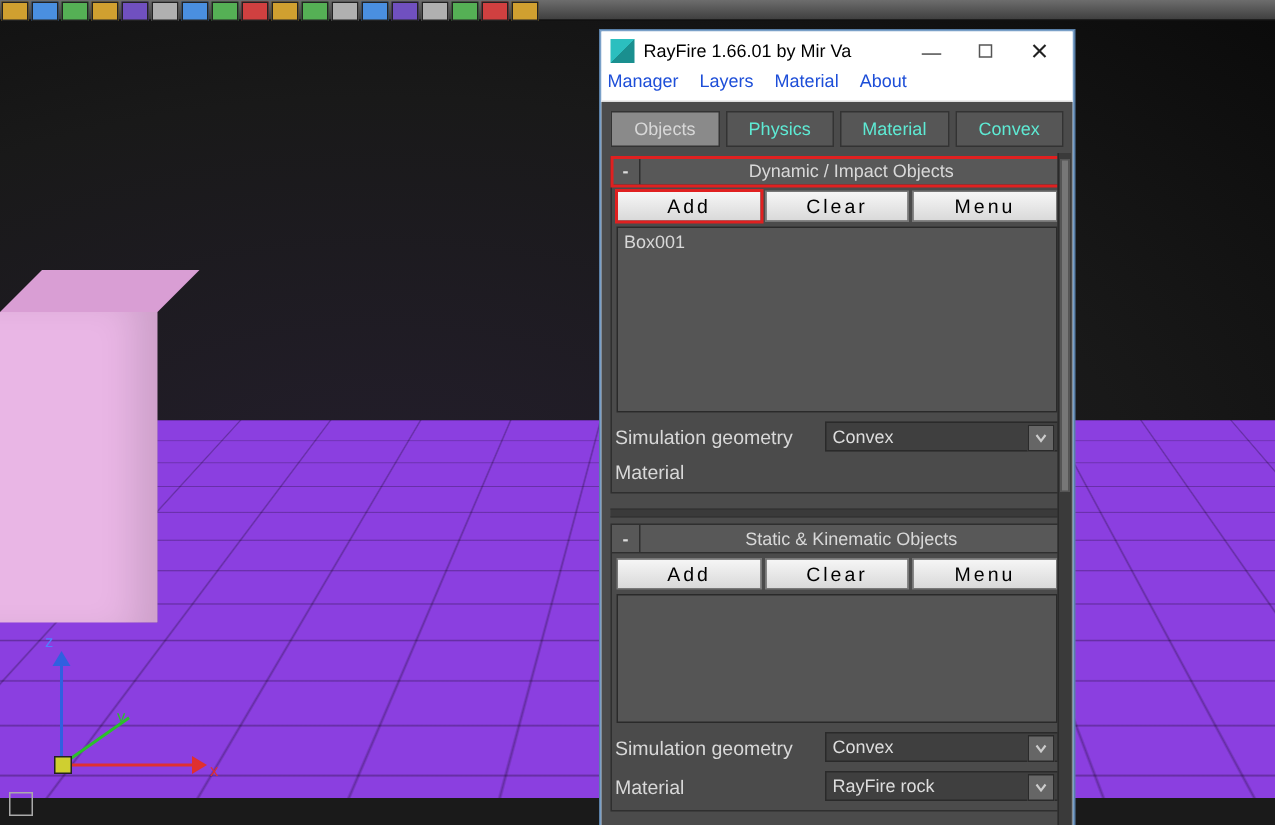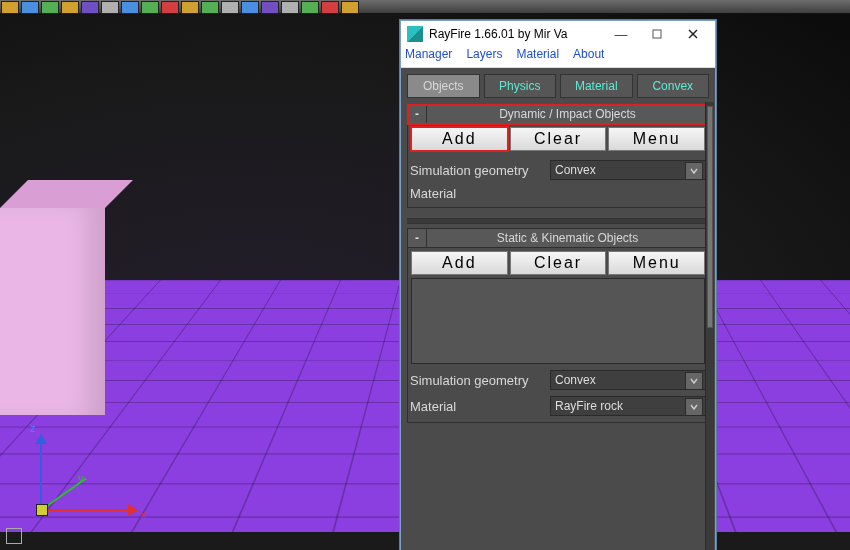--- a/index.html
+++ b/index.html
@@ -49,21 +49,21 @@
   .panel{flex:1;background:#4b4b4b;padding:6px 6px 0 6px;display:flex;flex-direction:column;gap:0;overflow:hidden;position:relative;}
   .tabs{display:flex;gap:4px;margin-bottom:6px;}
   .tab{flex:1;text-align:center;padding:4px 0;color:#5eead4;font-size:12px;border:1px solid #333;background:#565656;cursor:default;}
   .tab.active{background:#8a8a8a;color:#d8d8d8;}
   .group{border:1px solid #2f2f2f;background:#4b4b4b;margin-bottom:6px;}
   .group-head{display:flex;align-items:center;height:18px;color:#d8d8d8;font-size:12px;border-bottom:1px solid #2f2f2f;background:#585858;}
   .group-head.red{outline:2px solid #e02020;outline-offset:-1px;}
   .collapse{width:18px;text-align:center;color:#ddd;border-right:1px solid #2f2f2f;height:100%;line-height:18px;font-weight:bold;}
   .group-title{flex:1;text-align:center;}
   .btnrow{display:flex;padding:3px;gap:2px;}
-  .btn{flex:1;background:linear-gradient(#f6f6f6,#d9d9d9);border:1px solid #777;color:#000;text-align:center;font-size:16px;padding:2px 16px;letter-spacing:2px;cursor:default;}
+  .btn{flex:1;background:linear-gradient(#f6f6f6,#d9d9d9);border:1px solid #777;color:#000;text-align:center;font-size:13px;padding:2px 16px;letter-spacing:2px;cursor:default;}
   .btn.red{outline:2px solid #e02020;outline-offset:-1px;}
   .listbox{margin:0 3px 3px 3px;height:118px;border:1px solid #2a2a2a;background:#555;color:#d8d8d8;padding:2px 4px;font-size:12px;overflow:auto;}
   .listbox.small{height:80px;}
   .proprow{display:flex;align-items:center;margin:6px 2px 2px 2px;gap:8px;}
   .proprow label{flex:0 0 132px;color:#d8d8d8;font-size:13px;}
   .combo{flex:1;display:flex;align-items:center;height:18px;border:1px solid #2a2a2a;background:#3f3f3f;color:#ddd;font-size:12px;padding:0 4px;position:relative;}
   .combo .chev{position:absolute;right:2px;top:1px;width:16px;height:16px;background:#666;border:1px solid #2a2a2a;display:flex;align-items:center;justify-content:center;}
   .combo .chev svg{width:8px;height:8px;}
   .divider{height:4px;border-top:1px solid #333;border-bottom:1px solid #333;margin:4px 0;background:#3a3a3a;}
   .vscroll{position:absolute;right:1px;top:34px;bottom:0;width:8px;background:#3a3a3a;border-left:1px solid #2a2a2a;}
@@ -134,20 +134,23 @@
     <div class="group">
       <div class="group-head red">
         <div class="collapse">-</div>
         <div class="group-title">Dynamic / Impact Objects</div>
       </div>
       <div class="btnrow">
         <div class="btn red">Add</div>
         <div class="btn">Clear</div>
         <div class="btn">Menu</div>
       </div>
+      <div class="listbox">
+        <div>Box001</div>
+      </div>
       <div class="proprow">
         <label>Simulation geometry</label>
         <div class="combo">
           <span>Convex</span>
           <div class="chev">
               <svg viewBox="0 0 8 8">
                 <polyline points="1,2 4,6 7,2" fill="none" stroke="#ccc" stroke-width="1.4"></polyline>
               </svg>
             </div>
         </div>

